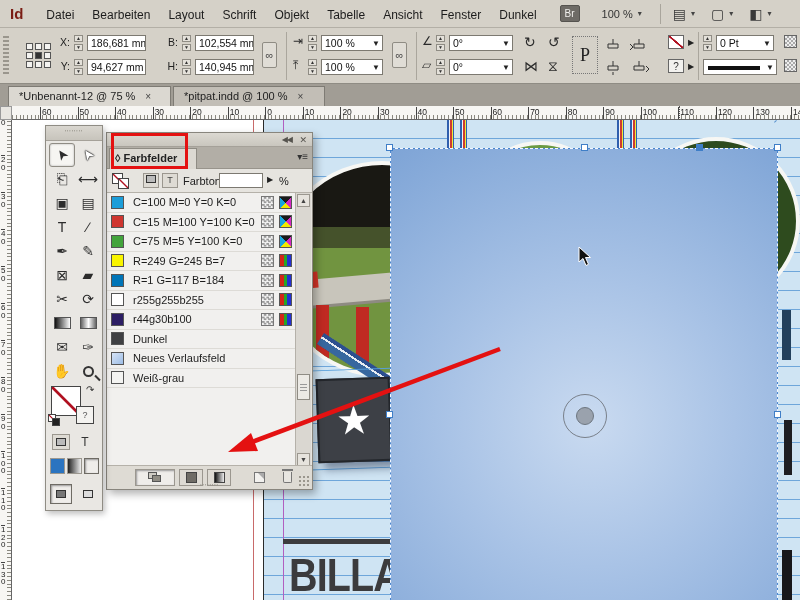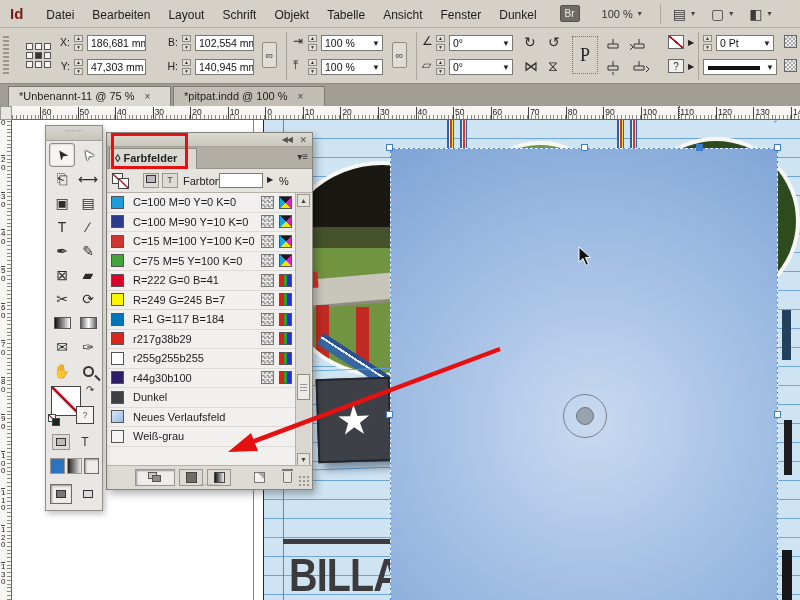--- a/index.html
+++ b/index.html
@@ -208,21 +208,21 @@
   <span class="spin" style="left:74px;top:7px;">
       <i>▲</i>
       <i>▼</i>
     </span>
   <div class="field" style="left:87px;top:7px;width:59px;">186,681 mm</div>
   <span class="cb-label" style="left:56px;top:32px;">Y:</span>
   <span class="spin" style="left:74px;top:31px;">
       <i>▲</i>
       <i>▼</i>
     </span>
-  <div class="field" style="left:87px;top:31px;width:59px;">47,303 mm</div>
+  <div class="field" style="left:87px;top:31px;width:59px;">94,627 mm</div>
   <span class="cb-label" style="left:164px;top:8px;">B:</span>
   <span class="spin" style="left:182px;top:7px;">
       <i>▲</i>
       <i>▼</i>
     </span>
   <div class="field" style="left:195px;top:7px;width:59px;">102,554 mm</div>
   <span class="cb-label" style="left:164px;top:32px;">H:</span>
   <span class="spin" style="left:182px;top:31px;">
       <i>▲</i>
       <i>▼</i>
@@ -286,21 +286,21 @@
   <span class="combo-arrow" style="left:763px;top:11px;">▼</span>
   <div class="stroke-style" style="left:703px;top:31px;">
       <i></i>
     </div>
   <span class="combo-arrow" style="left:766px;top:35px;">▼</span>
   <div class="cb-chk" style="left:784px;top:7px;"></div>
   <div class="cb-chk" style="left:784px;top:31px;"></div>
 </div>
 
 <div id="tabbar">
-  <div class="tab" id="tab0"><span>*Unbenannt-11 @ 75 %</span><span class="x">×</span></div>
+  <div class="tab" id="tab0"><span>*Unbenannt-12 @ 75 %</span><span class="x">×</span></div>
   <div class="tab" id="tab1"><span>*pitpat.indd @ 100 %</span><span class="x">×</span></div>
 </div>
 
 <div id="hruler"><span id="hruler-nums"><div class="hnum" style="left: 28px;">60</div><div class="hnum" style="left: 65.55px;">50</div><div class="hnum" style="left: 103.1px;">40</div><div class="hnum" style="left: 140.65px;">30</div><div class="hnum" style="left: 178.2px;">20</div><div class="hnum" style="left: 215.75px;">10</div><div class="hnum" style="left: 253.3px;">0</div><div class="hnum" style="left: 290.85px;">10</div><div class="hnum" style="left: 328.4px;">20</div><div class="hnum" style="left: 365.95px;">30</div><div class="hnum" style="left: 403.5px;">40</div><div class="hnum" style="left: 441.05px;">50</div><div class="hnum" style="left: 478.6px;">60</div><div class="hnum" style="left: 516.15px;">70</div><div class="hnum" style="left: 553.7px;">80</div><div class="hnum" style="left: 591.25px;">90</div><div class="hnum" style="left: 628.8px;">100</div><div class="hnum" style="left: 666.35px;">110</div><div class="hnum" style="left: 703.9px;">120</div><div class="hnum" style="left: 741.45px;">130</div><div class="hnum" style="left: 779px;">140</div></span><div id="ruler-pos-dots"></div></div>
 <div id="vruler"><span id="vruler-nums"><div class="vnum" style="top: 12px;">0</div><div class="vnum" style="top: 49px;">2
 0</div><div class="vnum" style="top: 86px;">3
 0</div><div class="vnum" style="top: 123px;">4
 0</div><div class="vnum" style="top: 160px;">5
 0</div><div class="vnum" style="top: 197px;">6
 0</div><div class="vnum" style="top: 234px;">7
@@ -483,70 +483,46 @@
   <div id="swatch-list">
       <div class="srow">
         <span class="chip" style="background: rgb(27, 157, 217);"></span>
         <span class="slabel">C=100 M=0 Y=0 K=0</span>
         <span class="ricons">
           <span class="icon-checker"></span>
           <span class="icon-cmyk"></span>
         </span>
       </div>
       <div class="srow">
-        <span class="chip" style="background: rgb(43, 58, 140);"></span>
-        <span class="slabel">C=100 M=90 Y=10 K=0</span>
-        <span class="ricons">
-          <span class="icon-checker"></span>
-          <span class="icon-cmyk"></span>
-        </span>
-      </div>
-      <div class="srow">
         <span class="chip" style="background: rgb(207, 54, 48);"></span>
         <span class="slabel">C=15 M=100 Y=100 K=0</span>
         <span class="ricons">
           <span class="icon-checker"></span>
           <span class="icon-cmyk"></span>
         </span>
       </div>
       <div class="srow">
         <span class="chip" style="background: rgb(67, 164, 60);"></span>
         <span class="slabel">C=75 M=5 Y=100 K=0</span>
         <span class="ricons">
           <span class="icon-checker"></span>
           <span class="icon-cmyk"></span>
         </span>
       </div>
       <div class="srow">
-        <span class="chip" style="background: rgb(222, 0, 41);"></span>
-        <span class="slabel">R=222 G=0 B=41</span>
-        <span class="ricons">
-          <span class="icon-checker"></span>
-          <span class="icon-rgb"></span>
-        </span>
-      </div>
-      <div class="srow">
         <span class="chip" style="background: rgb(249, 245, 0);"></span>
         <span class="slabel">R=249 G=245 B=7</span>
         <span class="ricons">
           <span class="icon-checker"></span>
           <span class="icon-rgb"></span>
         </span>
       </div>
       <div class="srow">
         <span class="chip" style="background: rgb(0, 117, 184);"></span>
         <span class="slabel">R=1 G=117 B=184</span>
-        <span class="ricons">
-          <span class="icon-checker"></span>
-          <span class="icon-rgb"></span>
-        </span>
-      </div>
-      <div class="srow">
-        <span class="chip" style="background: rgb(217, 38, 29);"></span>
-        <span class="slabel">r217g38b29</span>
         <span class="ricons">
           <span class="icon-checker"></span>
           <span class="icon-rgb"></span>
         </span>
       </div>
       <div class="srow">
         <span class="chip" style="background: rgb(255, 255, 255);"></span>
         <span class="slabel">r255g255b255</span>
         <span class="ricons">
           <span class="icon-checker"></span>

